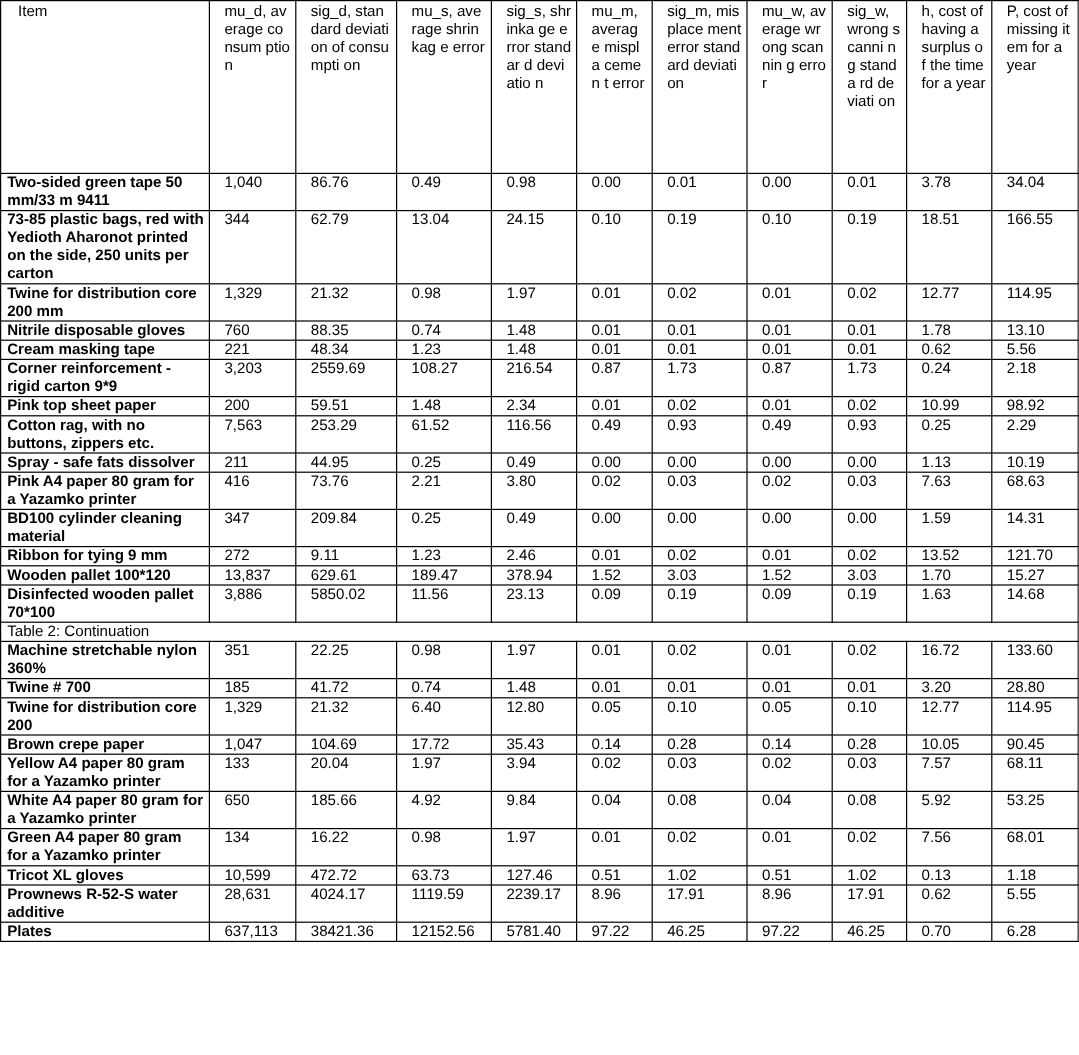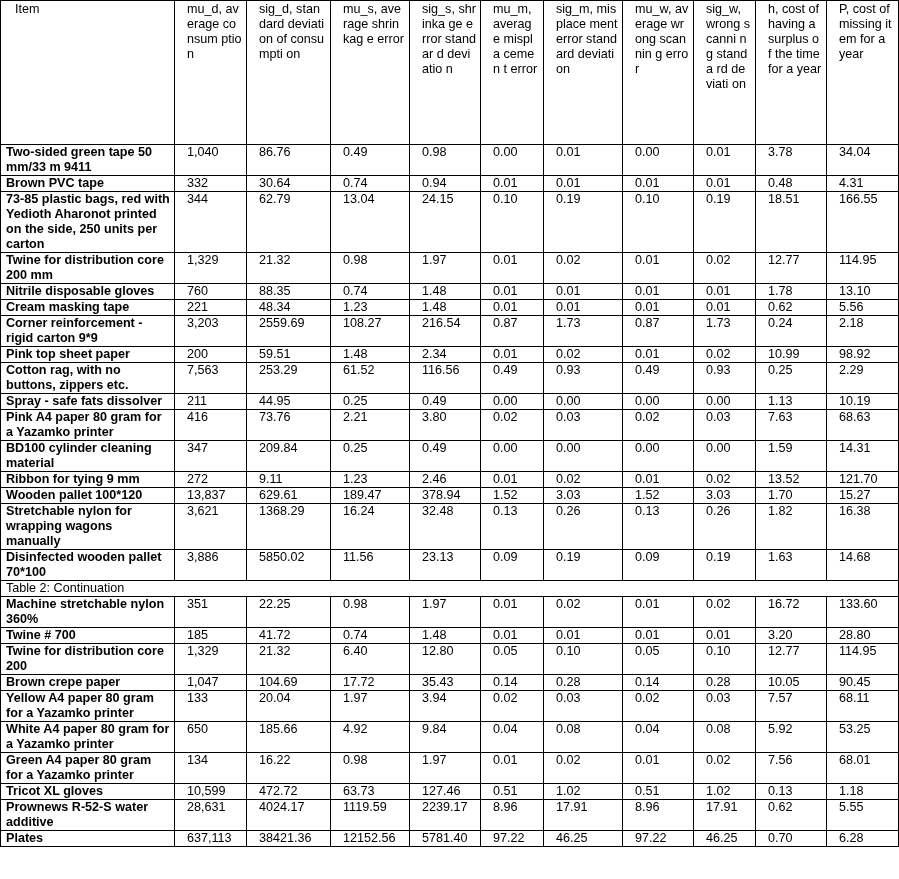--- a/index.html
+++ b/index.html
@@ -81,33 +81,20 @@
         <td>0.49</td>
         <td>0.98</td>
         <td>0.00</td>
         <td>0.01</td>
         <td>0.00</td>
         <td>0.01</td>
         <td>3.78</td>
         <td>34.04</td>
       </tr>
       <tr>
-        <td class="item">Brown PVC tape</td>
-        <td>332</td>
-        <td>30.64</td>
-        <td>0.74</td>
-        <td>0.94</td>
-        <td>0.01</td>
-        <td>0.01</td>
-        <td>0.01</td>
-        <td>0.01</td>
-        <td>0.48</td>
-        <td>4.31</td>
-      </tr>
-      <tr>
         <td class="item">73-85 plastic bags, red with Yedioth Aharonot printed on the side, 250 units per carton</td>
         <td>344</td>
         <td>62.79</td>
         <td>13.04</td>
         <td>24.15</td>
         <td>0.10</td>
         <td>0.19</td>
         <td>0.10</td>
         <td>0.19</td>
         <td>18.51</td>
@@ -250,33 +237,20 @@
         <td>189.47</td>
         <td>378.94</td>
         <td>1.52</td>
         <td>3.03</td>
         <td>1.52</td>
         <td>3.03</td>
         <td>1.70</td>
         <td>15.27</td>
       </tr>
       <tr>
-        <td class="item">Stretchable nylon for wrapping wagons manually</td>
-        <td>3,621</td>
-        <td>1368.29</td>
-        <td>16.24</td>
-        <td>32.48</td>
-        <td>0.13</td>
-        <td>0.26</td>
-        <td>0.13</td>
-        <td>0.26</td>
-        <td>1.82</td>
-        <td>16.38</td>
-      </tr>
-      <tr>
         <td class="item">Disinfected wooden pallet 70*100</td>
         <td>3,886</td>
         <td>5850.02</td>
         <td>11.56</td>
         <td>23.13</td>
         <td>0.09</td>
         <td>0.19</td>
         <td>0.09</td>
         <td>0.19</td>
         <td>1.63</td>

